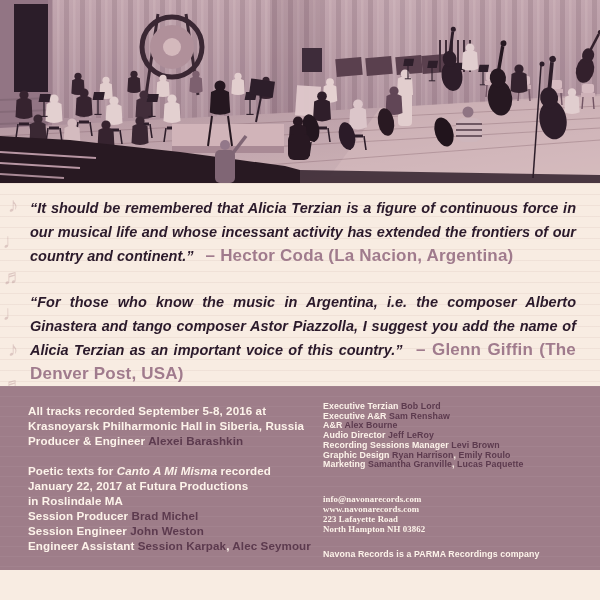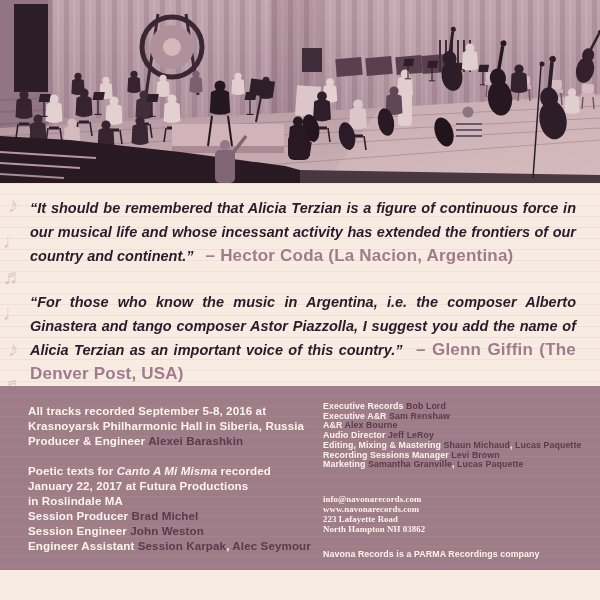--- a/index.html
+++ b/index.html
@@ -278,26 +278,26 @@
       <div class="cl sp"></div>
       <div class="cl"><span class="lbl">Poetic texts for </span><span class="lbl it">Canto A Mi Misma</span><span class="lbl"> recorded</span></div>
       <div class="cl"><span class="lbl">January 22, 2017 at Futura Productions</span></div>
       <div class="cl"><span class="lbl">in Roslindale MA</span></div>
       <div class="cl"><span class="lbl">Session Producer </span><span class="nm">Brad Michel</span></div>
       <div class="cl"><span class="lbl">Session Engineer </span><span class="nm">John Weston</span></div>
       <div class="cl"><span class="lbl">Engineer Assistant </span><span class="nm">Session Karpak</span><span class="lbl">, </span><span class="nm">Alec Seymour</span></div>
     </div>
 
     <div class="col-right">
-      <div class="cr"><span class="lbl">Executive Records </span><span class="nm">Bob Lord</span></div>
+      <div class="cr"><span class="lbl">Executive Terzian </span><span class="nm">Bob Lord</span></div>
       <div class="cr"><span class="lbl">Executive A&amp;R </span><span class="nm">Sam Renshaw</span></div>
       <div class="cr"><span class="lbl">A&amp;R </span><span class="nm">Alex Bourne</span></div>
       <div class="cr"><span class="lbl">Audio Director </span><span class="nm">Jeff LeRoy</span></div>
-      <div class="cr"><span class="lbl">Editing, Mixing &amp; Mastering </span><span class="nm">Shaun Michaud</span><span class="lbl">, </span><span class="nm">Lucas Paquette</span></div>
       <div class="cr"><span class="lbl">Recording Sessions Manager </span><span class="nm">Levi Brown</span></div>
+      <div class="cr"><span class="lbl">Graphic Design </span><span class="nm">Ryan Harrison</span><span class="lbl">, </span><span class="nm">Emily Roulo</span></div>
       <div class="cr"><span class="lbl">Marketing </span><span class="nm">Samantha Granville</span><span class="lbl">, </span><span class="nm">Lucas Paquette</span></div>
 
       <div class="cr-contact">
         <div class="cr lbl">info@navonarecords.com</div>
         <div class="cr lbl">www.navonarecords.com</div>
         <div class="cr lbl">223 Lafayette Road</div>
         <div class="cr lbl">North Hampton NH 03862</div>
       </div>
 
       <div class="cr lbl footer-line">Navona Records is a PARMA Recordings company</div>

